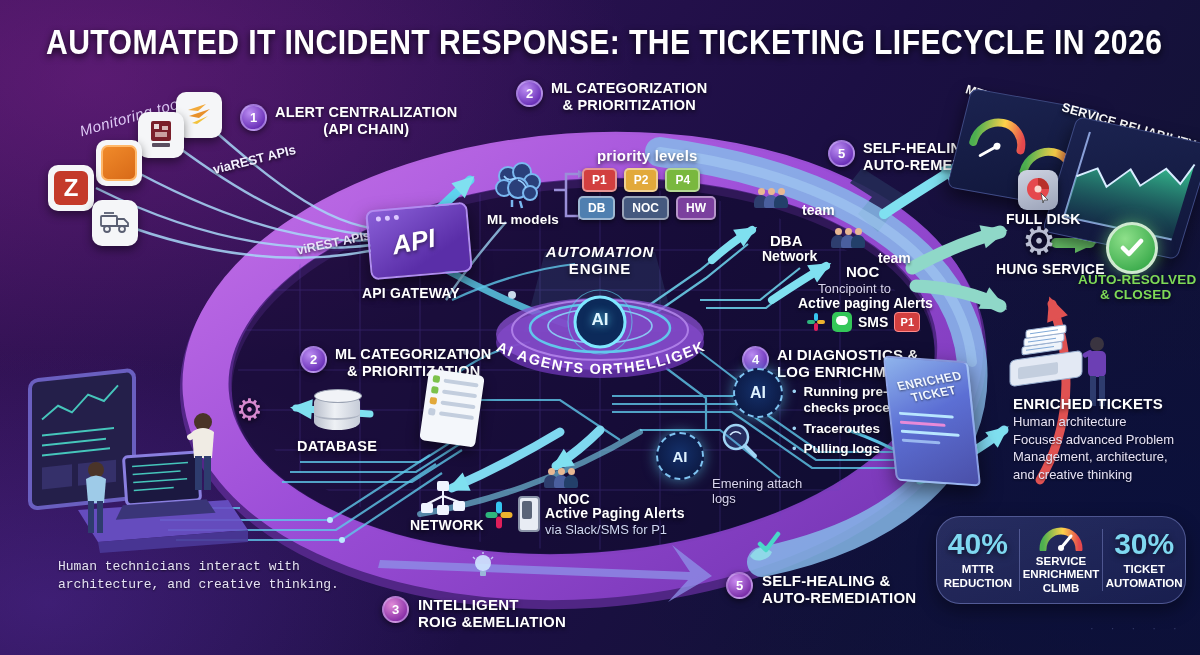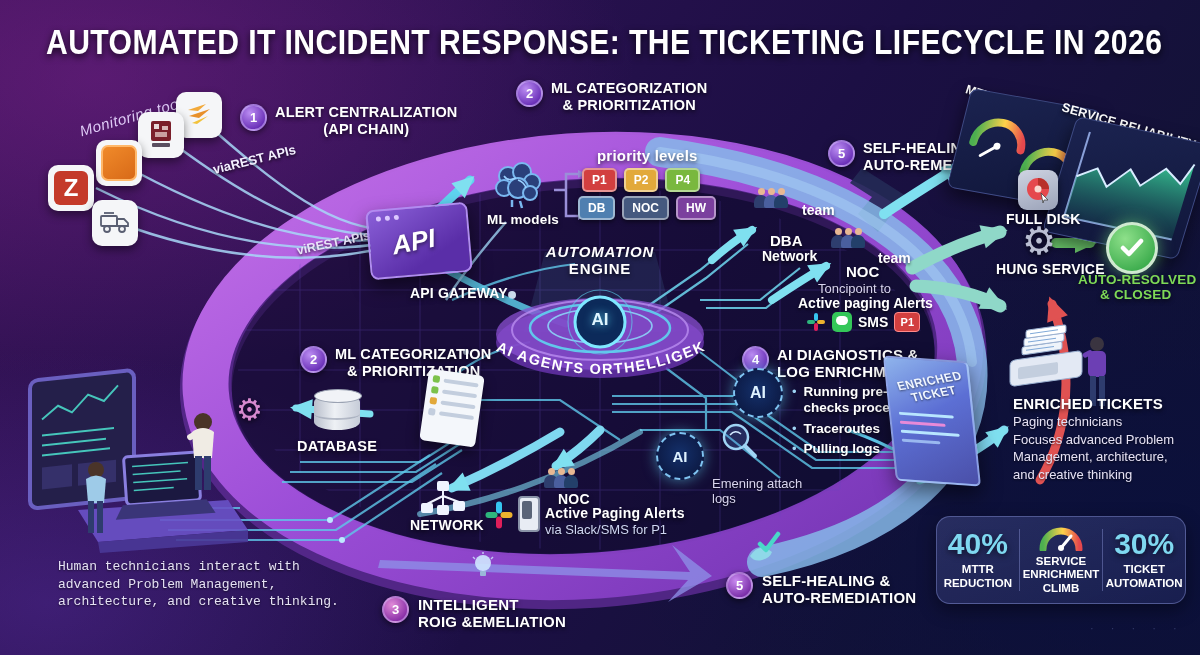--- a/index.html
+++ b/index.html
@@ -28,21 +28,21 @@
   .pgroup{display:flex;align-items:flex-end;}
   .person{width:14px;height:21px;position:relative;margin-left:-4px;}
   .person::before{content:'';position:absolute;top:0;left:3.5px;width:7px;height:7px;border-radius:50%;background:#e8b893;}
   .person::after{content:'';position:absolute;top:7px;left:0;width:14px;height:13px;border-radius:7px 7px 2px 2px;background:var(--c,#2e3e6e);}
   .cyl{width:46px;height:36px;background:linear-gradient(90deg,#b9bfcc,#eef1f5 45%,#c6ccd8);border-radius:23px/8px;position:relative;}
   .cyl::before{content:'';position:absolute;top:-5px;left:0;width:46px;height:12px;border-radius:50%;background:#f1f3f7;border:1px solid #9aa2b2;}
   .cyl::after{content:'';position:absolute;bottom:10px;left:0;width:46px;height:10px;border-radius:50%;border-bottom:2px solid #9aa2b2aa;}
   .chip{border-radius:50%;background:radial-gradient(circle at 50% 45%,#14306a,#0d1c48 70%);
     border:2.5px dashed #7fc4f2;display:flex;align-items:center;justify-content:center;
     color:#dff2ff;font-weight:700;box-shadow:0 0 14px rgba(95,212,240,.55);}
-  .statpanel{border-radius:14px;background:linear-gradient(160deg,rgba(82,92,160,.38),rgba(40,48,105,.46));
+  .statpanel{border-radius:24px;background:linear-gradient(160deg,rgba(82,92,160,.38),rgba(40,48,105,.46));
     border:1.5px solid rgba(140,150,220,.45);box-shadow:0 6px 18px rgba(0,0,0,.4);display:flex;}
   .statcell{flex:1;display:flex;flex-direction:column;align-items:center;justify-content:center;text-align:center;}
   .statval{font-size:30px;font-weight:700;color:#7fd8f0;text-shadow:0 2px 6px rgba(0,0,0,.6);line-height:1;}
   .statlbl{font-size:11.5px;font-weight:700;color:#fff;line-height:1.18;margin-top:4px;}
   .vdiv{width:1.5px;background:rgba(150,160,230,.4);margin:12px 0;}
   .greent{color:#7ed957;}
   .gear{color:#b9bed2;text-shadow:0 2px 5px rgba(0,0,0,.6);font-family:"DejaVu Sans",sans-serif;}
   .panel{background:linear-gradient(160deg,#1b2350,#10163a);border:1.5px solid rgba(120,140,220,.4);
     border-radius:8px;box-shadow:0 8px 18px rgba(0,0,0,.5);}
   .rot{transform-origin:left center;}
@@ -234,21 +234,21 @@
 
   <div class="abs" style="left:368px;top:206px;width:98px;height:66px;border-radius:8px;transform:rotate(-5deg);
               background:linear-gradient(150deg,#8a5fd8,#5a2ea8 70%);border:2px solid #b08cf0;box-shadow:0 8px 18px rgba(0,0,0,.5);">
     <div style="position:absolute;top:5px;left:8px;display:flex;gap:4px;">
       <span style="width:5px;height:5px;border-radius:50%;background:#dcc8ff;display:inline-block;"></span>
       <span style="width:5px;height:5px;border-radius:50%;background:#dcc8ff;display:inline-block;"></span>
       <span style="width:5px;height:5px;border-radius:50%;background:#dcc8ff;display:inline-block;"></span>
     </div>
     <div style="position:absolute;left:22px;top:18px;color:#fff;font-weight:700;font-size:26px;font-style:italic;transform:rotate(-6deg);text-shadow:0 2px 4px rgba(0,0,0,.5);">API</div>
   </div>
-  <div class="abs hdr" style="left:362px;top:286px;font-size:14px;padding-left:48px;">API GATEWAY</div>
+  <div class="abs hdr" style="left:362px;top:286px;font-size:14px;">API GATEWAY</div>
 
   <div class="abs" style="left:516px;top:80px;display:flex;gap:8px;">
     <div class="step-badge">2</div>
     <div style="text-align:center;">
       <div class="hdr">ML CATEGORIZATION</div>
       <div class="hdr">&amp; PRIORITIZATION</div>
     </div>
   </div>
 
   <div class="abs" style="left:488px;top:160px;">
@@ -467,21 +467,21 @@
       <circle cx="97" cy="22" r="7" fill="#3a3440"></circle>
       <rect x="88" y="29" width="18" height="26" rx="5" fill="#6c3fb4"></rect>
       <rect x="90" y="54" width="6" height="30" fill="#2e3c6e"></rect>
       <rect x="99" y="54" width="6" height="30" fill="#2e3c6e"></rect>
       <rect x="82" y="32" width="10" height="5" rx="2" fill="#6c3fb4" transform="rotate(-28 82 32)"></rect>
     </svg>
   </div>
 
   <div class="abs hdr" style="left:1013px;top:395px;font-size:15px;">ENRICHED TICKETS</div>
   <div class="abs notetxt" style="left:1013px;top:413px;">
-    <div>Paging technicians</div>
+    <div>Human architecture</div>
     <div>Focuses advanced Problem</div>
     <div>Management, architecture,</div>
     <div>and creative thinking</div>
   </div>
 
   <div class="abs" style="left:300px;top:346px;display:flex;gap:8px;">
     <div class="step-badge">2</div>
     <div>
       <div class="hdr">ML CATEGORIZATION</div>
       <div class="hdr" style="margin-left:12px;">&amp; PRIORITIZATION</div>
@@ -607,21 +607,20 @@
         <rect x="186" y="104" width="7" height="34" fill="#2e3c6e"></rect>
       <rect x="168" y="84" width="16" height="6" rx="3" fill="#f0ece4" transform="rotate(-30 168 84)"></rect>
       <circle cx="78" cy="118" r="8" fill="#4a3428"></circle>
       <path d="M68,127 q10,-7 20,0 l-2,24 l-16,0 z" fill="#9ecbe8"></path>
       <rect x="70" y="149" width="6" height="32" fill="#2e3c6e"></rect>
         <rect x="79" y="149" width="6" height="32" fill="#2e3c6e"></rect>
     </svg>
   </div>
   <div class="abs notetxt" style="left:58px;top:558px;font-family:Liberation Mono, monospace;">
     <div>Human technicians interact with</div>
-    <div>advanced Problem Management,</div>
     <div>architecture, and creative thinking.</div>
   </div>
 
   <div class="abs statpanel" style="left:936px;top:516px;width:248px;height:86px;">
     <div class="statcell">
       <div class="statval">40%</div>
       <div class="statlbl">
         <div>MTTR</div>
           <div>REDUCTION</div>
       </div>

